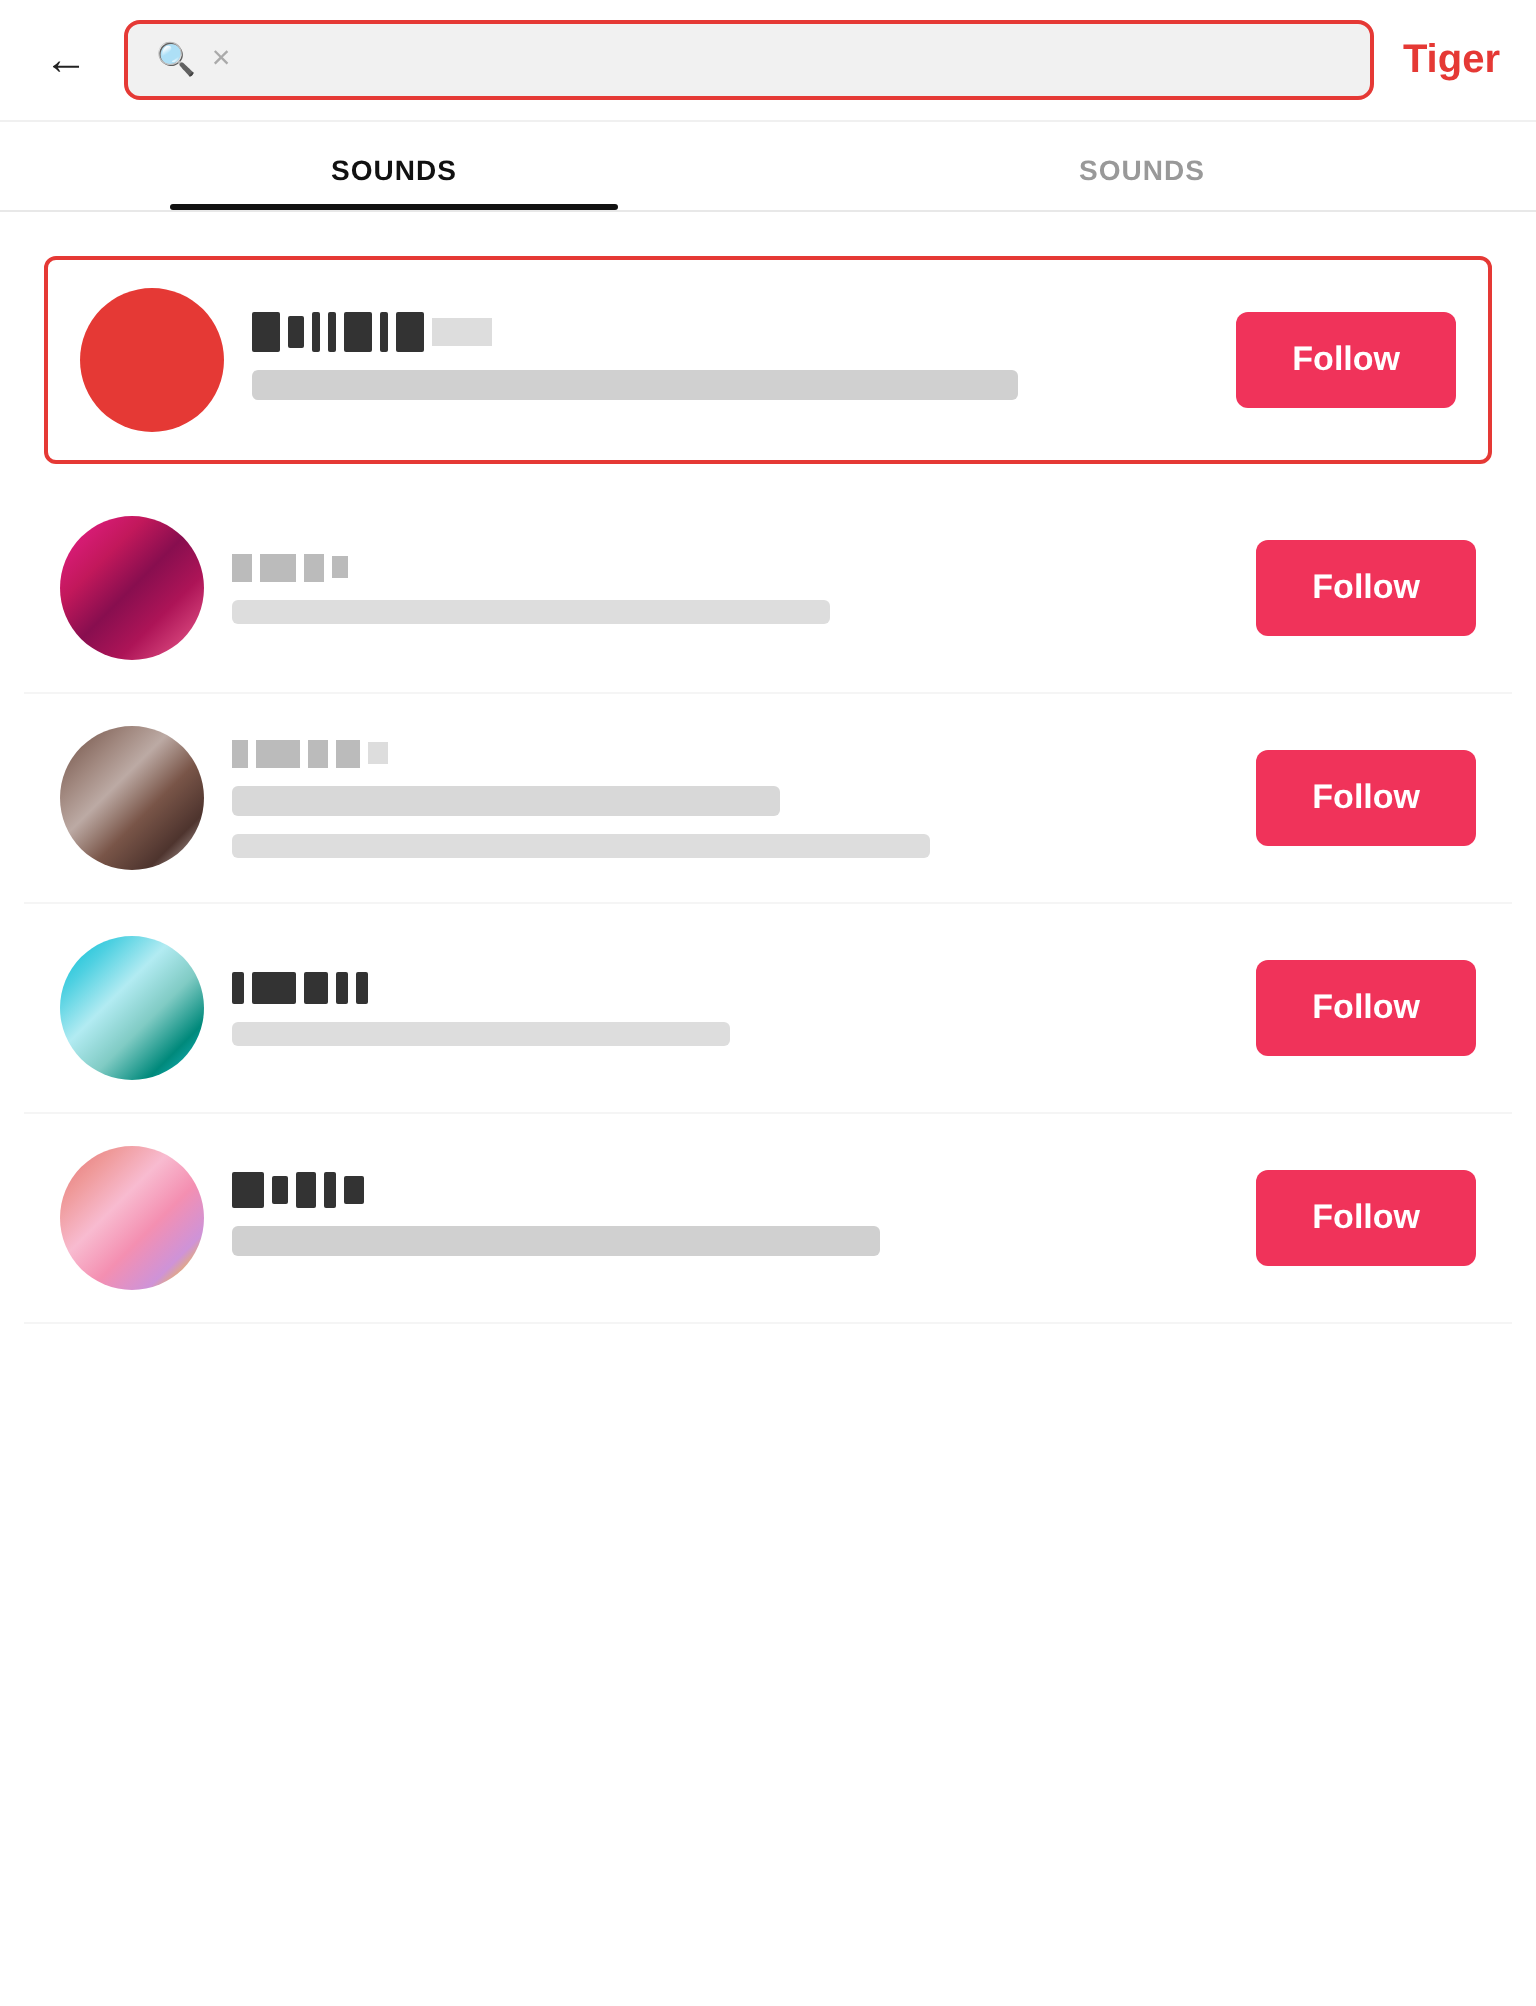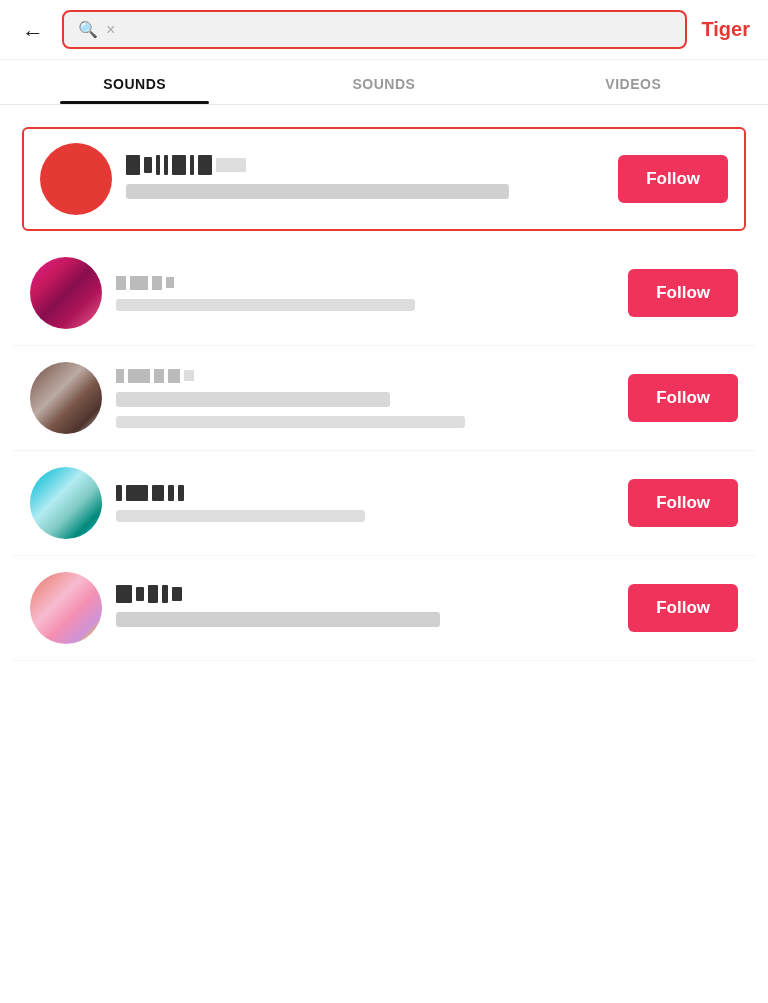--- a/index.html
+++ b/index.html
@@ -209,21 +209,20 @@
   <div class="search-bar">
     <span class="search-icon-wrap">🔍</span>
     <span class="clear-icon">×</span>
   </div>
   <button class="search-btn">Tiger</button>
 </div>
 
 <div class="tabs">
   <div class="tab active">SOUNDS</div>
   <div class="tab">SOUNDS</div>
-  <div class="tab">VIDEOS</div>
 </div>
 
 <div class="user-list">
 
   <div class="user-item highlighted">
     <div class="avatar">
       <div class="avatar-1" style="width:100%;height:100%;border-radius:4px;background:#e53935;"></div>
     </div>
     <div class="user-info">
       <div class="pixel-name">

